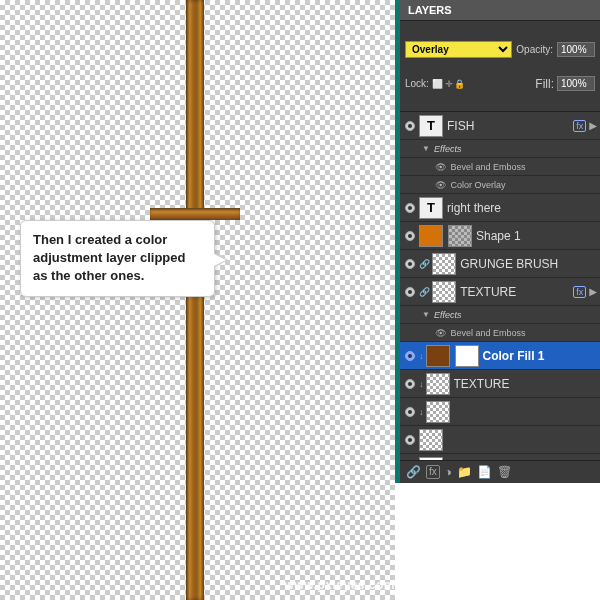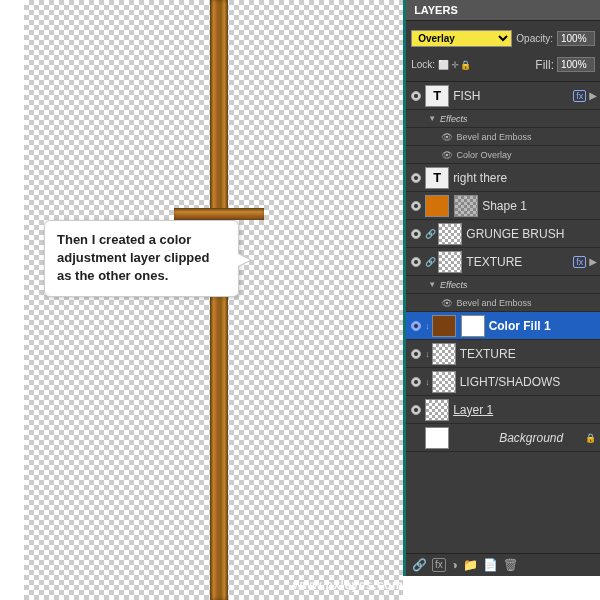--- a/index.html
+++ b/index.html
@@ -20,21 +20,20 @@
       position: relative;
       background-image:
         linear-gradient(45deg, #ccc 25%, transparent 25%),
         linear-gradient(-45deg, #ccc 25%, transparent 25%),
         linear-gradient(45deg, transparent 75%, #ccc 75%),
         linear-gradient(-45deg, transparent 75%, #ccc 75%);
       background-size: 10px 10px;
       background-position: 0 0, 0 5px, 5px -5px, -5px 0px;
       background-color: #fff;
       overflow: hidden;
-      margin-left: 24px;
     }
 
     
     .pole-vertical {
       position: absolute;
       left: 186px;
       top: 0;
       width: 18px;
       height: 600px;
       background: linear-gradient(to right, #6b4a1a, #c8852a, #a06020, #8b5e15, #c8852a, #7a4e1a);
@@ -96,47 +95,47 @@
       right: 0;
       color: rgba(255,255,255,0.85);
       font-size: 12px;
       font-weight: bold;
       letter-spacing: 0.5px;
     }
 
     
     .layers-panel {
       width: 205px;
-      height: 576px;
+      height: 483px;
       background: #3c3c3c;
       display: flex;
       flex-direction: column;
       color: #ddd;
       font-size: 10px;
-      border-left: 3px solid #0f766e;
+      border-left: 5px solid #0f766e;
     }
 
     .panel-title-bar {
       background: #555;
       color: #fff;
       font-size: 11px;
       font-weight: bold;
       padding: 4px 8px;
       display: flex;
       align-items: center;
       gap: 4px;
       border-bottom: 1px solid #222;
     }
 
     .panel-controls {
       background: #3a3a3a;
-      padding: 9px 5px;
+      padding: 20px 5px;
       display: flex;
       flex-direction: column;
-      gap: 10px;
+      gap: 18px;
       border-bottom: 1px solid #222;
     }
 
     .panel-controls-row {
       display: flex;
       align-items: center;
       gap: 4px;
     }
 
     .blend-mode-select {
@@ -517,29 +516,27 @@
       <div class="layer-thumb checkerboard"></div>
       <span class="layer-name">TEXTURE</span>
     </div>
 
     <div class="layer-item">
       <div class="layer-eye">
           <div class="eye-dot"></div>
         </div>
       <span style="font-size:9px;color:#aaa;margin-right:2px;font-weight:bold;">↓</span>
       <div class="layer-thumb checkerboard"></div>
-      <span class="layer-name">LIGHT/SHADOWS</span>
     </div>
 
     <div class="layer-item">
       <div class="layer-eye">
           <div class="eye-dot"></div>
         </div>
       <div class="layer-thumb checkerboard"></div>
-      <span class="layer-name" style="text-decoration:underline;">Layer 1</span>
     </div>
 
     <div class="layer-item">
       <div class="layer-eye" style="opacity:0.3;"></div>
       <div class="layer-thumb white-fill"></div>
       <span class="layer-name" style="font-style:italic;margin-left:46px;">Background</span>
       <span class="layer-lock-icon">🔒</span>
     </div>
 
   </div>

